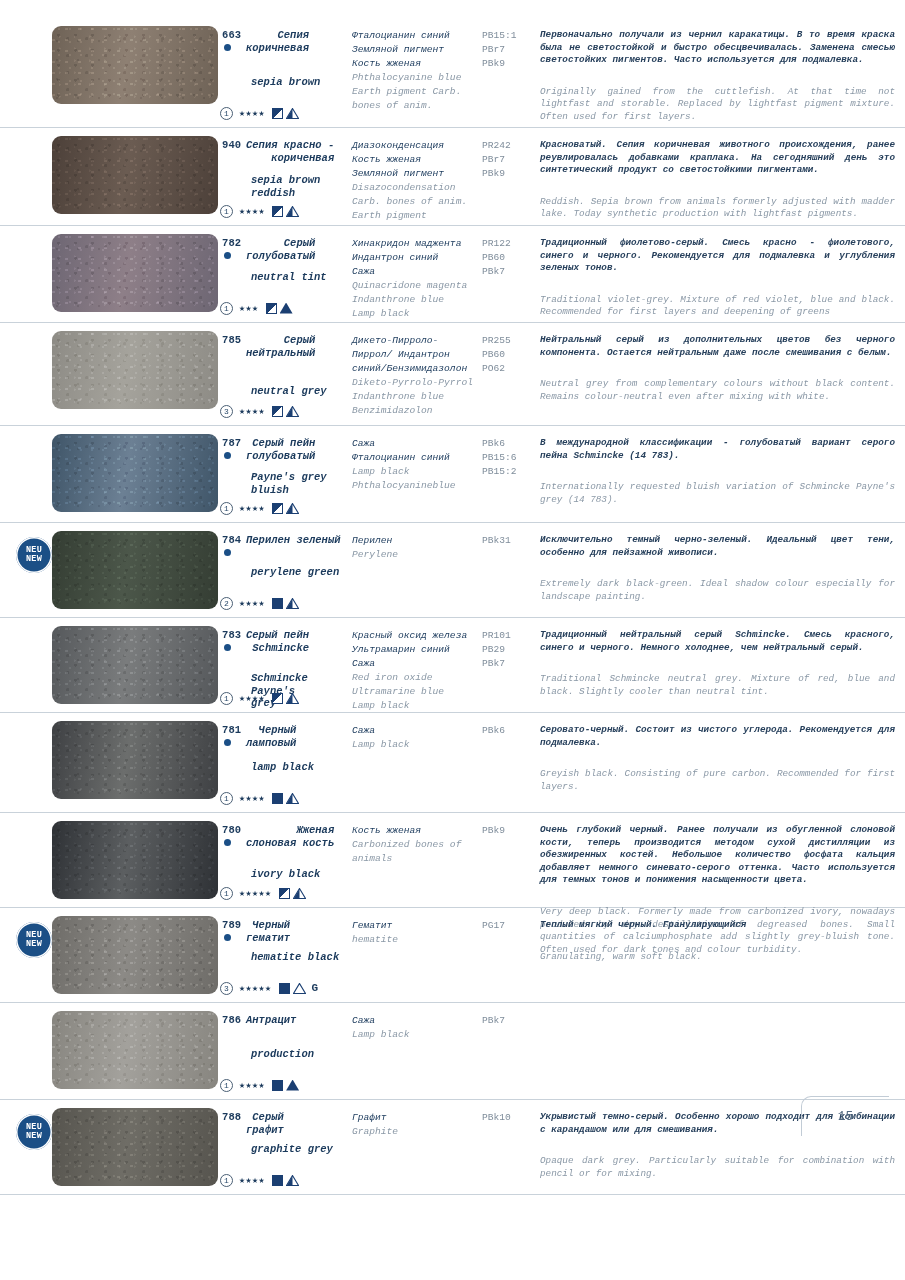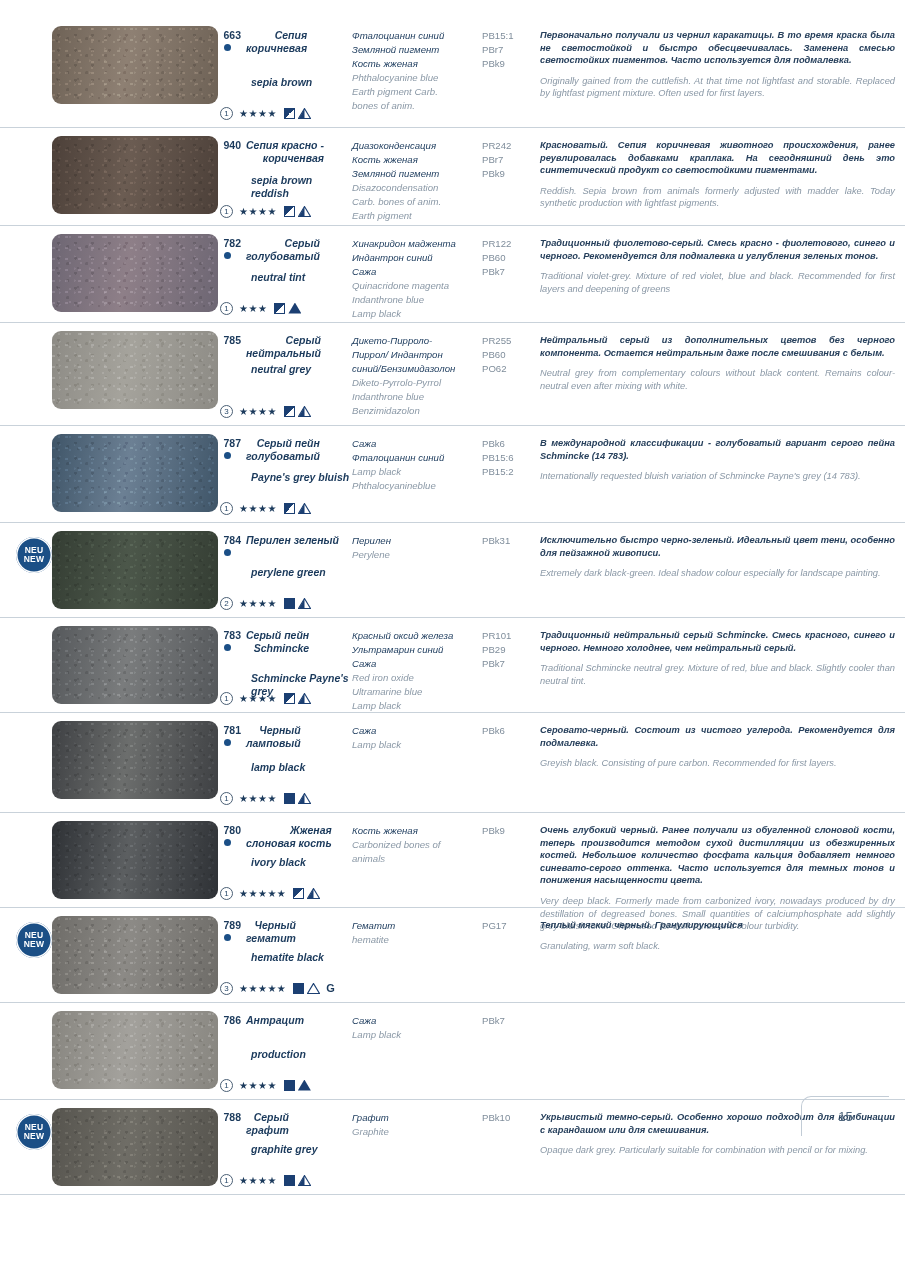--- a/index.html
+++ b/index.html
@@ -5,21 +5,21 @@
   * { box-sizing: border-box; }
   html, body { margin:0; padding:0; }
   body {
     width: 905px; height: 1280px;
     background: #ffffff;
     font-family: "Liberation Sans", sans-serif;
     color: #2a4a6b;
     position: relative;
     overflow: hidden;
   }
-  .page { position: relative; width: 905px; height: 1144px; }
+  .page { position: relative; width: 905px; height: 1144px; font-family: Liberation Mono, monospace; }
 
   .rows { position:absolute; left:0; top:18px; width:905px; }
 
   .row {
     position: relative;
     display: flex;
     align-items: flex-start;
     border-bottom: 1px solid #c9d2da;
     padding-bottom: 2px;
   }
@@ -115,21 +115,21 @@
   .idx { font-size: 9.6px; line-height: 14px; color:#7f8d9b; }
 
   
   .desc-cell { flex: 1 1 auto; padding: 11px 10px 0 6px; }
   .desc-ru {
     font-style: italic; font-weight: bold; font-size: 9.3px;
     line-height: 12.6px; color:#27405c; text-align: justify;
   }
   .desc-en {
     font-style: italic; font-size: 9.3px; line-height: 12.6px;
-    color:#8a98a6; text-align: justify; margin-top: 8px;
+    color:#8a98a6; text-align: justify; margin-top: 19px;
   }
 
   
   .footer {
     position: absolute; right: 16px; bottom: 8px;
     width: 88px; height: 40px;
     border: 1px solid #c2ccd6;
     border-bottom: none; border-right: none;
     border-top-left-radius: 10px;
     display: flex; align-items: center; justify-content: center;
@@ -252,21 +252,21 @@
         <div class="swatch-cell">
           <div class="swatch" style="background:linear-gradient(100deg, #8d8b85 0%, #a5a39c 45%, #8d8b85 100%);">
             <div class="grain"></div>
           </div>
         </div>
         <div class="name-cell">
           <div class="name-top">
             <span class="num">785</span>
             <span class="name-ru">Серый<br>нейтральный</span>
           </div>
-          <div class="name-en" style="top:40px">neutral grey</div>
+          <div class="name-en" style="top:62px">neutral grey</div>
           <div class="badges" style="top:81px">
             <span class="series">3</span>
             <span class="stars">★★★★</span>
             <span class="sym">
               <span class="sq half"></span>
               <svg width="13" height="11" viewBox="0 0 13 11">
                 <polygon points="6.5,0.5 12.5,10.5 0.5,10.5" fill="none" stroke="#1b3f72" stroke-width="1.1"></polygon>
                 <polygon points="6.5,0.8 6.5,10.4 0.9,10.4" fill="#1b3f72"></polygon>
               </svg>
             </span>
@@ -353,21 +353,21 @@
           </div>
         </div>
         <div class="pig-cell">
           <div class="pig-ru">Перилен</div>
           <div class="pig-en">Perylene</div>
         </div>
         <div class="idx-cell">
           <div class="idx">PBk31</div>
         </div>
         <div class="desc-cell">
-          <div class="desc-ru">Исключительно быстро черно-зеленый. Идеальный цвет тени, особенно для пейзажной живописи.</div>
+          <div class="desc-ru">Исключительно темный черно-зеленый. Идеальный цвет тени, особенно для пейзажной живописи.</div>
           <div class="desc-en">Extremely dark black-green. Ideal shadow colour especially for landscape painting.</div>
         </div>
       </div>
       <div class="row" style="height: 95px;">
         <div class="swatch-cell">
           <div class="swatch" style="background:linear-gradient(100deg, #55585b 0%, #7a7c7d 45%, #55585b 100%);">
             <div class="grain"></div>
           </div>
         </div>
         <div class="name-cell">
@@ -443,21 +443,21 @@
           <div class="swatch" style="background:linear-gradient(100deg, #2e3135 0%, #5c5f61 45%, #2e3135 100%);">
             <div class="grain"></div>
           </div>
         </div>
         <div class="name-cell">
           <div class="name-top">
             <span class="num">780</span>
             <span class="name-ru">Жженая<br>слоновая кость</span>
           </div>
           <span class="dot"></span>
-          <div class="name-en" style="top:43px">ivory black</div>
+          <div class="name-en" style="top:55px">ivory black</div>
           <div class="badges" style="top:73px">
             <span class="series">1</span>
             <span class="stars">★★★★★</span>
             <span class="sym">
               <span class="sq half"></span>
               <svg width="13" height="11" viewBox="0 0 13 11">
                 <polygon points="6.5,0.5 12.5,10.5 0.5,10.5" fill="none" stroke="#1b3f72" stroke-width="1.1"></polygon>
                 <polygon points="6.5,0.8 6.5,10.4 0.9,10.4" fill="#1b3f72"></polygon>
               </svg>
             </span>

